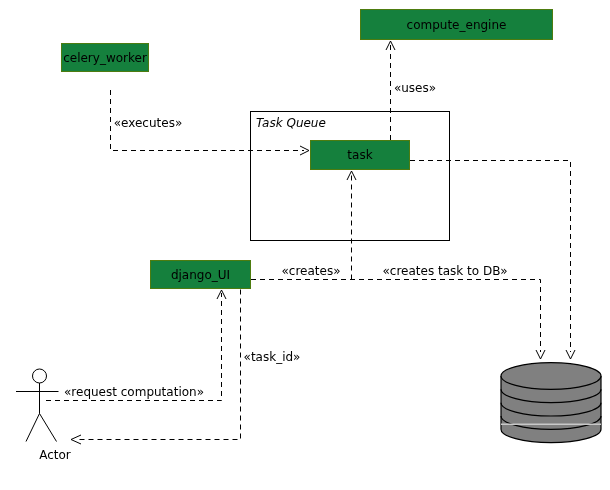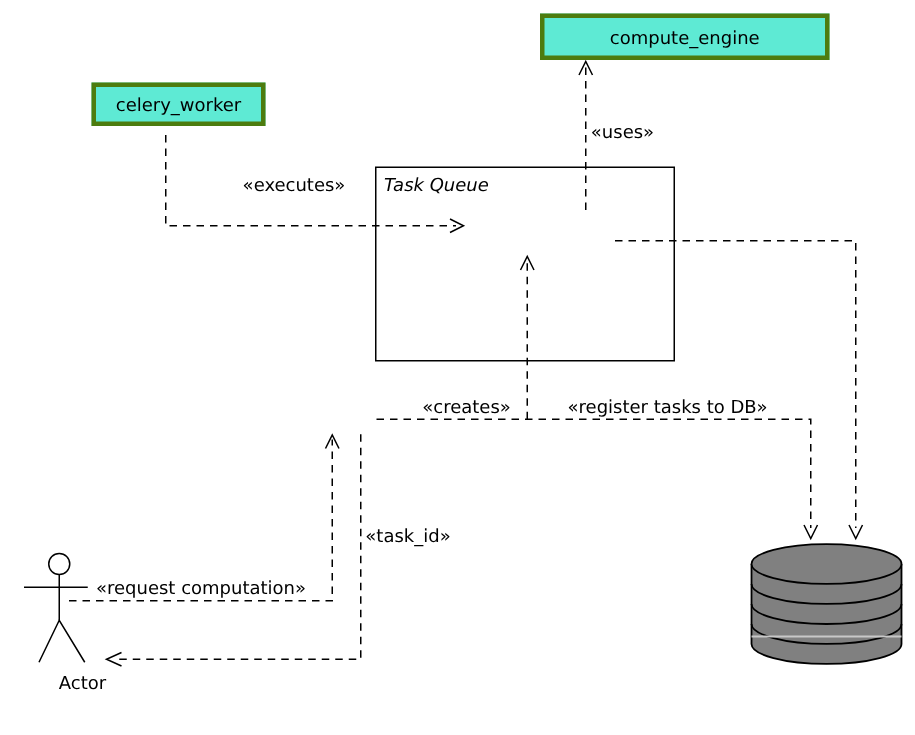--- a/index.html
+++ b/index.html
@@ -13,22 +13,22 @@
     color: #000000;
     overflow: hidden;
   }
   .stage svg.wires {
     position: absolute;
     left: 0; top: 0;
     width: 610px; height: 490px;
   }
   .node {
     position: absolute;
-    background: #5eead4;
-    border: 3px solid #4d7c0f;
+    background: #15803d;
+    border: 1px solid #4d7c0f;
     display: flex;
     align-items: center;
     justify-content: center;
     box-sizing: border-box;
     white-space: nowrap;
   }
   .frame {
     position: absolute;
     background: transparent;
     border: 1px solid #000000;
@@ -111,34 +111,40 @@
   </svg>
 
   <div class="frame" style="left:250px; top:111px; width:200px; height:130px;">
     <span class="frame-title">Task Queue</span>
   </div>
 
   <div class="node" style="left:360px; top:9px; width:193px; height:31px;">
     <span>compute_engine</span>
   </div>
 
-  <div class="node" style="left:61px; top:55px; width:116px; height:29px;">
+  <div class="node" style="left:61px; top:43px; width:88px; height:29px;">
     <span>celery_worker</span>
   </div>
 
+  <div class="node" style="left:310px; top:140px; width:100px; height:30px;">
+    <span>task</span>
+  </div>
 
+  <div class="node" style="left:150px; top:260px; width:101px; height:29px;">
+    <span>django_UI</span>
+  </div>
 
-  <div class="edge-label" style="left:148px; top:116px;margin-left:48px;">«executes»</div>
+  <div class="edge-label" style="left:148px; top:116px;">«executes»</div>
 
   <div class="edge-label" style="left:415px; top:81px;">«uses»</div>
 
 
   <div class="edge-label" style="left:311px; top:264px;">«creates»</div>
 
-  <div class="edge-label" style="left:445px; top:264px;">«register tasks to DB»</div>
+  <div class="edge-label" style="left:445px; top:264px;">«creates task to DB»</div>
 
   <div class="edge-label" style="left:134px; top:385px;">«request computation»</div>
 
   <div class="edge-label" style="left:272px; top:350px;">«task_id»</div>
 
   <div class="actor-label" style="left:55px; top:448px;">Actor</div>
 
 </div>
 
 </body></html>

